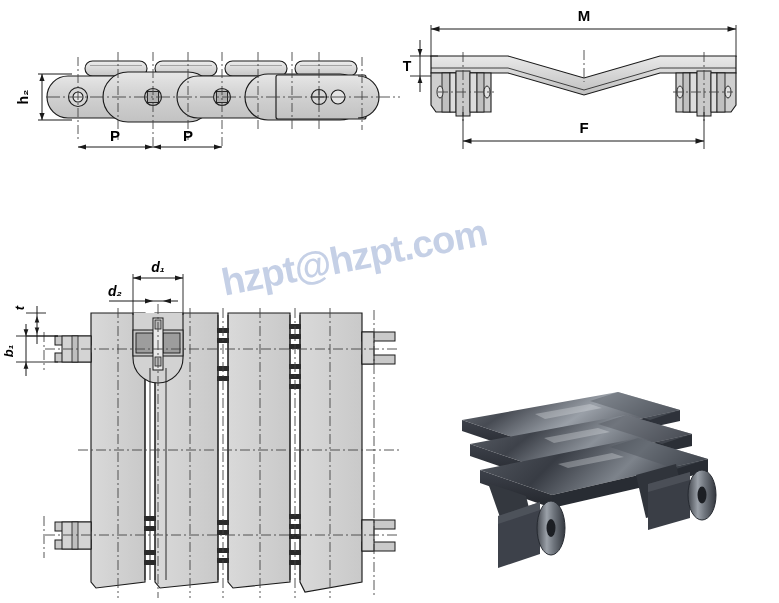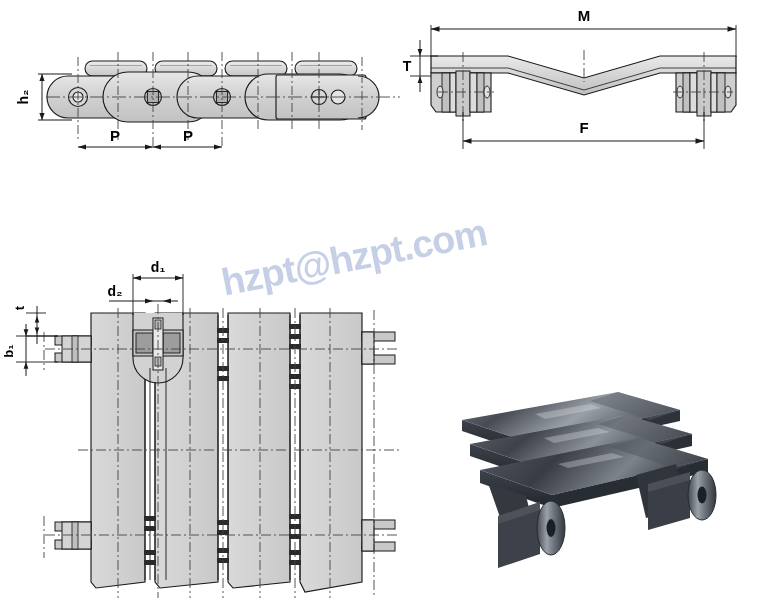--- a/index.html
+++ b/index.html
@@ -179,21 +179,21 @@
         <line x1="65" y1="141" x2="306" y2="141" stroke="#1a1a1a" stroke-width="1"></line>
         <path d="M65 141 l8.5 -2.7 v5.4 z" fill="#1a1a1a"></path>
         <path d="M306 141 l-8.5 -2.7 v5.4 z" fill="#1a1a1a"></path>
         <line x1="65" y1="112" x2="65" y2="149" stroke="#1a1a1a" stroke-width="0.9"></line>
         <line x1="306" y1="112" x2="306" y2="149" stroke="#1a1a1a" stroke-width="0.9"></line>
         <text class="lbl" x="186" y="133" font-size="15" text-anchor="middle">F</text>
       </g>
     </svg>
   </div>
 
-  <div class="view" style="left:0;top:258px;width:405px;height:345px;">
+  <div class="view" style="left:0;top:258px;width:405px;height:345px;font-style:italic;">
     <svg width="405" height="345" viewBox="0 0 405 345">
       <defs>
         <linearGradient id="gPlan" x1="0" y1="0" x2="1" y2="0">
           <stop offset="0%" stop-color="#d9d9d9"></stop>
           <stop offset="100%" stop-color="#c9c9c9"></stop>
         </linearGradient>
       </defs>
 
       <g stroke="#1a1a1a" stroke-width="1.15" fill="url(#gPlan)">
         <path d="M91 55 L145 55 L145 324 L96 330 L91 324 Z"></path>

